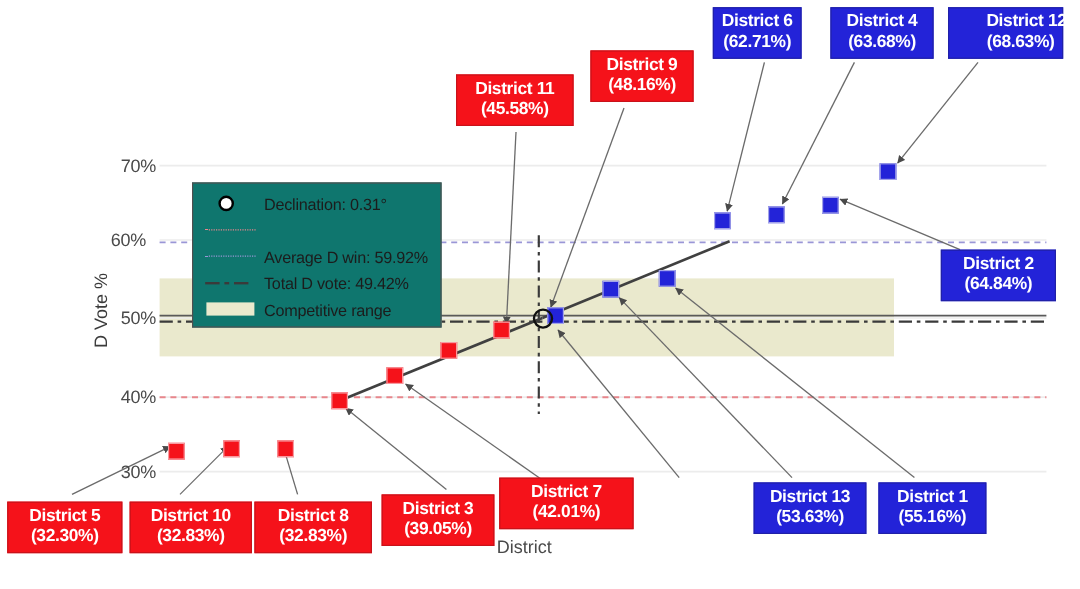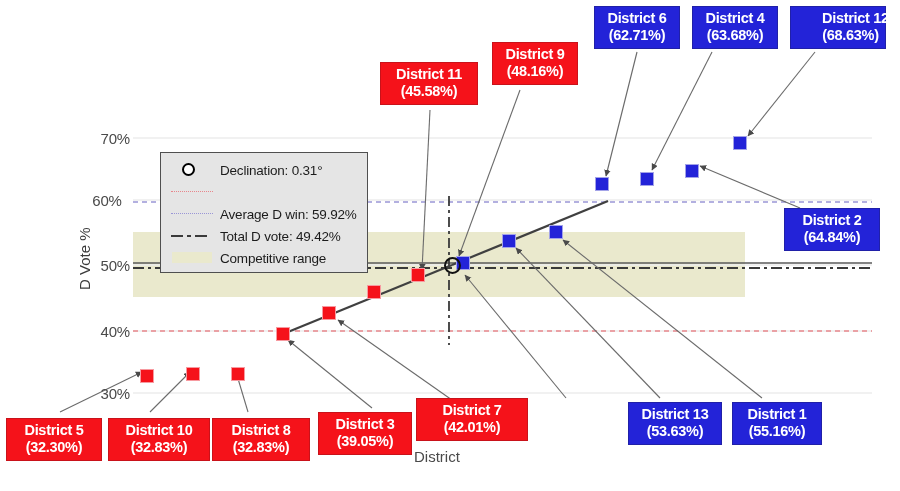--- a/index.html
+++ b/index.html
@@ -39,21 +39,21 @@
     font-size: 15px;
     color: #4a4a4a;
     white-space: nowrap;
   }
 
   
   .legend-box {
     position: absolute;
     left: 160px; top: 152px;
     width: 208px; height: 121px;
-    background: #e5e5e5;
+    background: #0f766e;
     border: 1.6px solid #4f4f4f;
     box-sizing: border-box;
     padding: 6px 8px 0 10px;
   }
   .legend-row {
     display: flex; align-items: center;
     height: 22px;
   }
   .legend-mark {
     width: 42px; height: 16px;
@@ -256,21 +256,21 @@
 
   <div class="lbl red" style="left:380px; top:62px; width:98px;">
     <span class="l1">District 11</span>
     <span class="l2">(45.58%)</span>
   </div>
   <div class="lbl red" style="left:492px; top:42px; width:86px;">
     <span class="l1">District 9</span>
     <span class="l2">(48.16%)</span>
   </div>
 
-  <div class="lbl blue" style="left:594px; top:6px; width:86px;">
+  <div class="lbl blue" style="left:594px; top:6px; width:74px;">
     <span class="l1">District 6</span>
     <span class="l2">(62.71%)</span>
   </div>
   <div class="lbl blue" style="left:692px; top:6px; width:86px;">
     <span class="l1">District 4</span>
     <span class="l2">(63.68%)</span>
   </div>
   <div class="lbl blue" style="left:790px; top:6px; width:96px;padding-left:31px;">
     <span class="l1">District 12</span>
     <span class="l2">(68.63%)</span>

